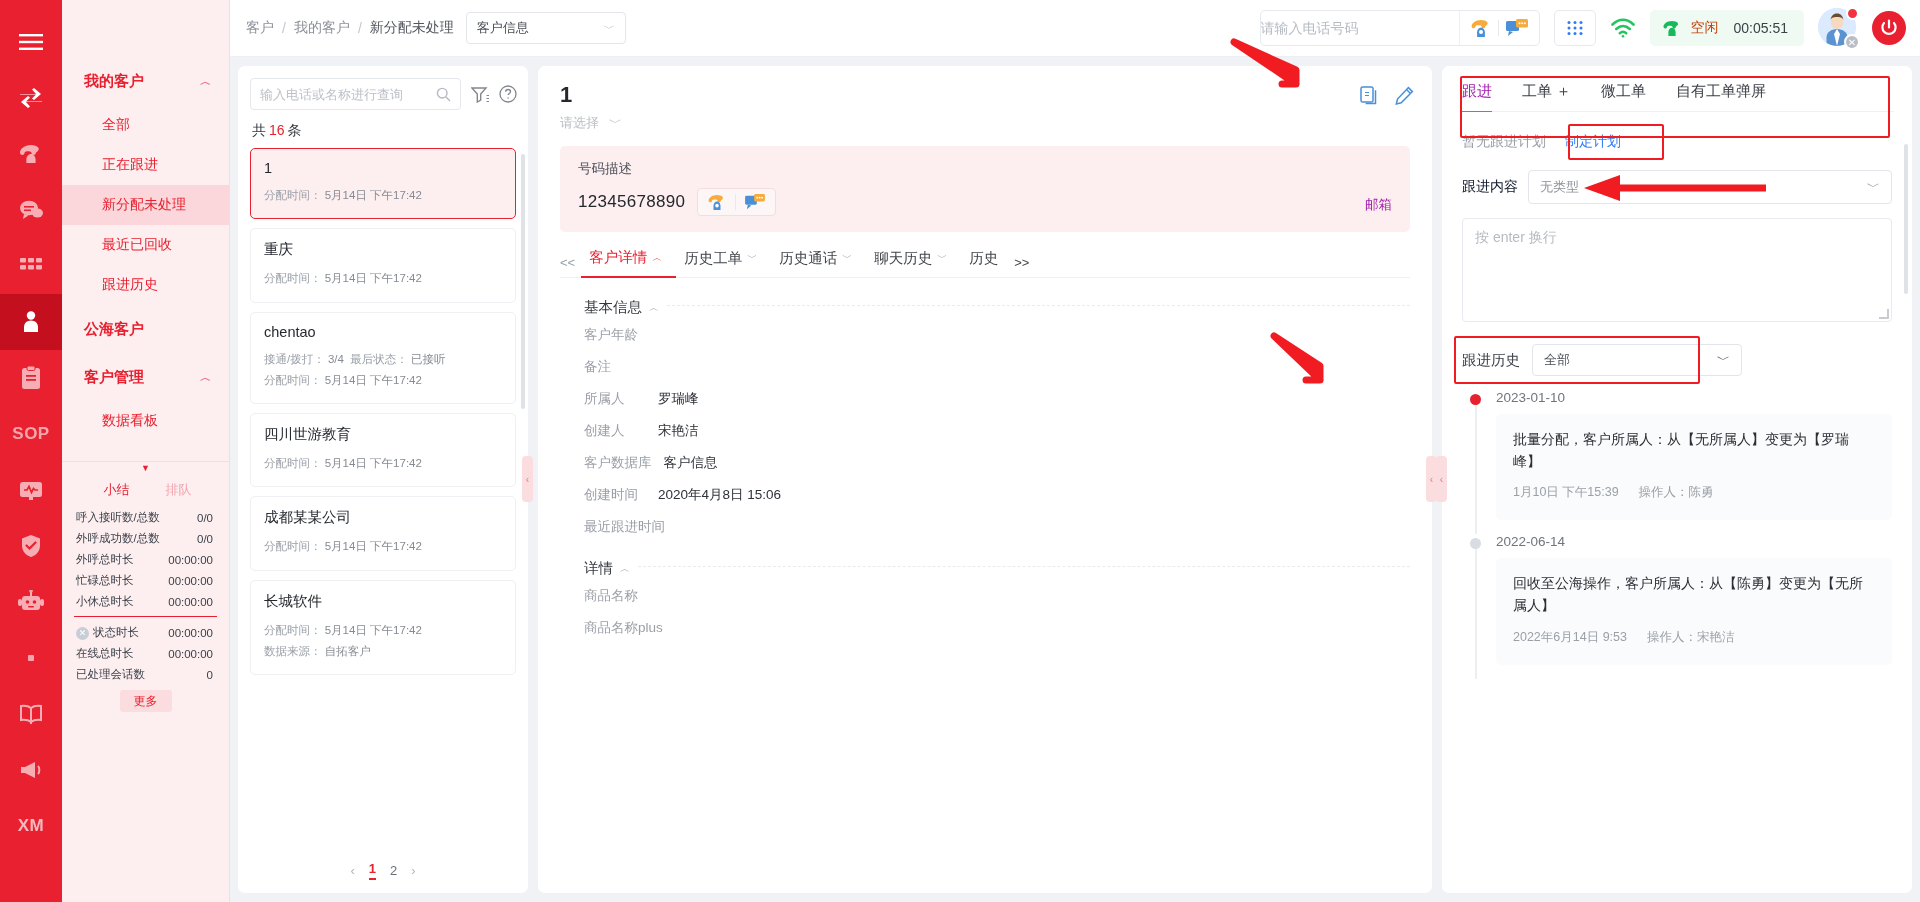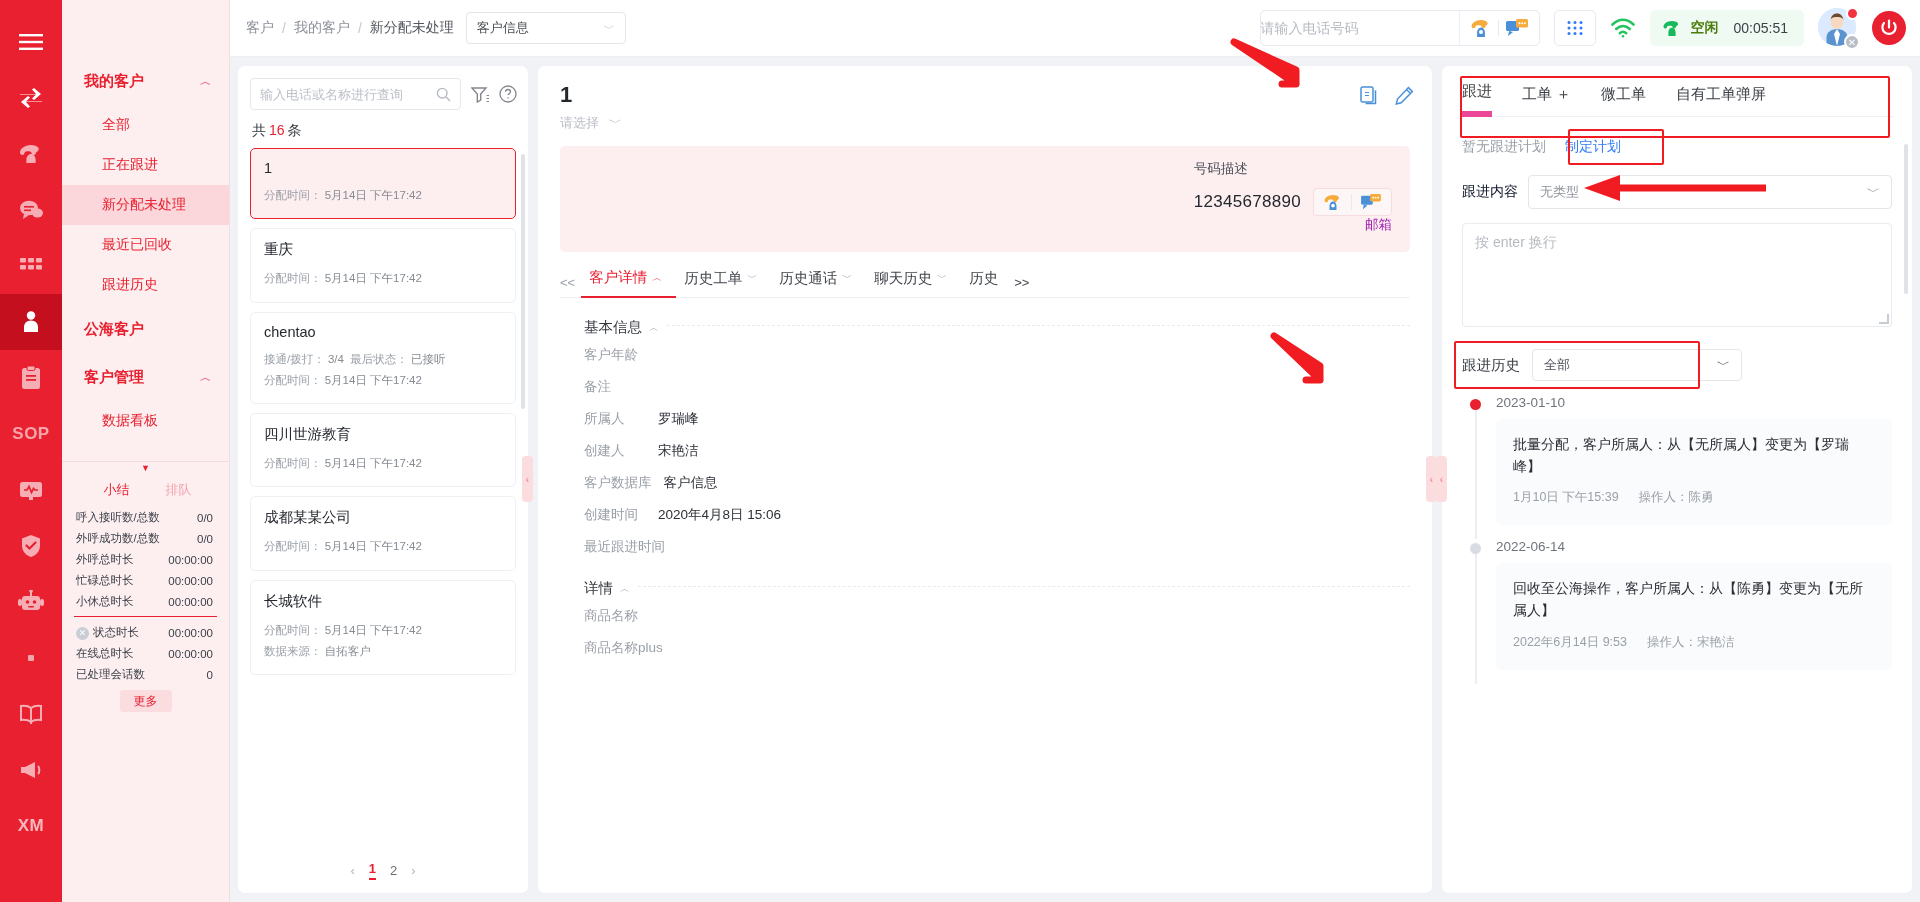--- a/index.html
+++ b/index.html
@@ -91,21 +91,21 @@
                  font-size: 14px; color: #44484f; font-family: inherit; background: transparent; }
   .phone-input::placeholder { color: #b7bbc3; }
   .phone-acts { display: flex; align-items: center; gap: 6px; padding: 0 10px;
                 border-left: 1px solid #eceff3; height: 100%; }
   .icon-btn { cursor: pointer; display: flex; align-items: center; }
   .vsep { width: 1px; height: 16px; background: #e6e9ee; }
   .grid-btn { width: 42px; height: 36px; border: 1px solid #e6e9ee; border-radius: 5px;
               display: flex; align-items: center; justify-content: center; cursor: pointer; background:#fff;}
   .status-pill { display: flex; align-items: center; gap: 9px; background: #effaf2;
                  height: 36px; border-radius: 5px; padding: 0 16px 0 12px; }
-  .status-pill .txt { color: #4d7c0f; font-size: 14px; font-weight: 700; }
+  .status-pill .txt { color: #c2410c; font-size: 14px; font-weight: 400; }
   .status-pill .tm { color: #3d4148; font-size: 14px; margin-left: 6px; }
   .avatar-wrap { position: relative; width: 40px; height: 40px; cursor:pointer; }
   .avatar { width: 38px; height: 38px; border-radius: 50%; background: #d9ecfb; overflow: hidden;
             position: relative; }
   .badge-red { position: absolute; right: -1px; top: -1px; width: 13px; height: 13px;
                background: #f5323f; border-radius: 50%; border: 2px solid #fff; }
   .badge-x { position: absolute; right: -2px; bottom: -2px; width: 16px; height: 16px;
              background: #b9bec6; color: #fff; border-radius: 50%; font-size: 10px;
              display: flex; align-items: center; justify-content: center; border: 2px solid #fff; }
   .power-btn { width: 34px; height: 34px; border-radius: 50%; background: #e8202f;
@@ -149,21 +149,21 @@
                  color: #e8768a; font-size: 10px; cursor: pointer; z-index: 5; }
 
   
   .col-detail { flex: 1; min-width: 0; }
   .d-head { padding: 16px 18px 0 22px; display: flex; align-items: flex-start; }
   .d-title { font-size: 22px; font-weight: 700; color: #24282e; }
   .d-head-icons { margin-left: auto; display: flex; gap: 16px; padding-top: 4px; }
   .d-sub { padding: 6px 0 0 22px; display: flex; align-items: center; gap: 10px;
            font-size: 13px; color: #b9bdc4; cursor: pointer; }
   .num-box { margin: 14px 22px 0 22px; background: #fdeef0; border-radius: 5px;
-             padding: 14px 18px 16px 18px; display: flex; align-items: flex-end; flex-direction: column; }
+             padding: 14px 18px 16px 18px; display: flex; align-items: flex-end; }
   .num-left { flex: 1; }
   .num-label { font-size: 13.5px; color: #4b5058; margin-bottom: 10px; }
   .num-row { display: flex; align-items: center; gap: 12px; }
   .num-val { font-size: 17px; color: #24282e; letter-spacing: .3px; }
   .num-acts { display: flex; align-items: center; gap: 8px; background: #fdf6f6;
               border: 1px solid #f6dcdf; border-radius: 4px; padding: 4px 9px; }
   .num-right { font-size: 13.5px; color: #a21caf; padding-bottom: 2px; }
 
   .d-tabs { margin: 16px 22px 0 22px; display: flex; align-items: center; gap: 0;
             border-bottom: 1px solid #eef0f3; font-size: 14.5px; color: #41454c; }
@@ -183,21 +183,21 @@
   .kv { display: flex; align-items: center; gap: 12px; padding: 7px 0 7px 24px; font-size: 13.5px; }
   .kv .k { color: #9ba0a8; min-width: 62px; }
   .kv .v { color: #2d3views; color: #2d3138; }
 
   
   .col-follow { width: 470px; flex: 0 0 470px; }
   .f-tabs { display: flex; align-items: center; gap: 0; border-bottom: 1px solid #eef0f3;
             margin: 16px 18px 0 20px; font-size: 15px; color: #3c4047; }
   .f-tab { padding: 0 0 10px 0; margin-right: 30px; cursor: pointer; display: flex;
            align-items: center; gap: 4px; }
-  .f-tab.active { color: #404040; border-bottom: 6px solid #ec4899; margin-bottom: -1px; }
+  .f-tab.active { color: #a21caf; border-bottom: 1px solid #ec4899; margin-bottom: -1px; }
   .ann-box { position: absolute; border: 2px solid #f01c22; border-radius: 2px; pointer-events: none; z-index: 30; }
   .f-plan { display: flex; align-items: center; gap: 12px; margin: 18px 20px 0 20px;
             font-size: 14px; color: #9ba0a8; position: relative; }
   .plan-link { color: #2f7bf5; cursor: pointer; padding: 3px 7px; }
   .f-row { display: flex; align-items: center; gap: 10px; margin: 16px 20px 0 20px; }
   .f-row .lab { font-size: 14px; color: #0f172a; }
   .f-select { flex: 1; height: 34px; border: 1px solid #e2e5ea; border-radius: 4px;
               display: flex; align-items: center; justify-content: space-between;
               padding: 0 11px; font-size: 13px; color: #8d929a; cursor: pointer; }
   .f-ta { margin: 14px 20px 0 20px; height: 104px; border: 1px solid #e8ebef; border-radius: 4px;

